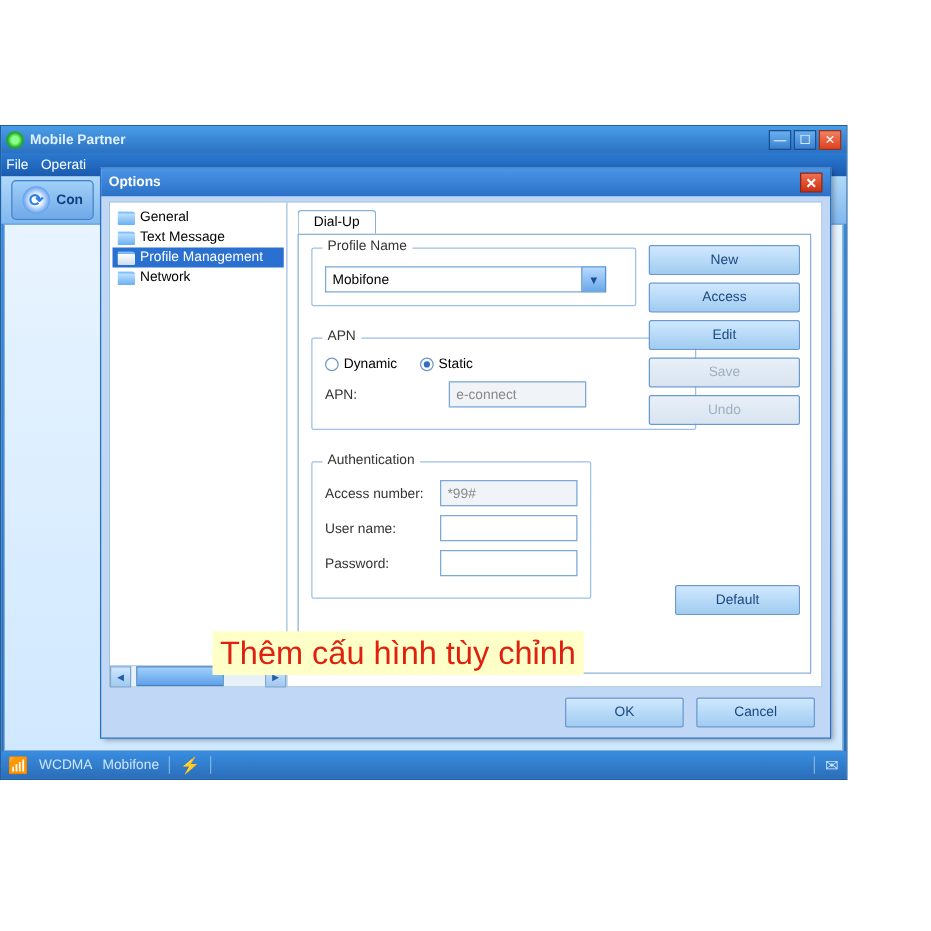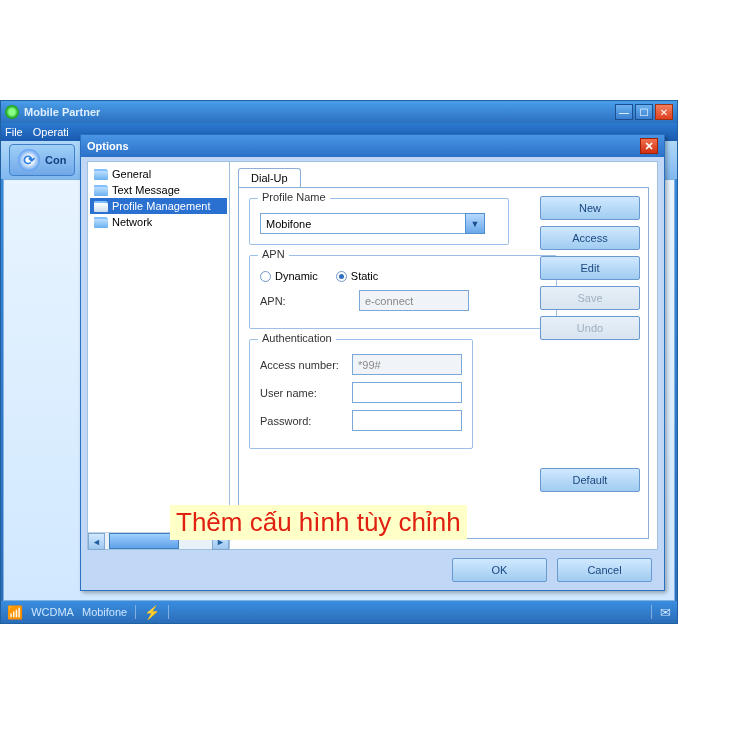--- a/index.html
+++ b/index.html
@@ -44,38 +44,38 @@
 .scroll-thumb { width: 70px; height: 100%; background: linear-gradient(to bottom, #a0d0ff, #60a0e8); border: 1px solid #4080c0; margin-left: 4px; }
 .scroll-arrow { width: 17px; height: 17px; background: linear-gradient(to bottom, #d0e8ff, #a0c8f0); border: 1px solid #80a8d0; display: flex; align-items: center; justify-content: center; color: #2060a0; font-size: 9px; cursor: pointer; }
 .scroll-arrow.left { margin-left: 0; }
 .scroll-arrow.right { margin-left: auto; }
 
 .right-pane { flex: 1; position: relative; padding: 6px 8px; }
 .tab-hdr { display: flex; }
 .tab { padding: 3px 12px; border: 1px solid #8ab0d8; border-bottom: none; background: #fff; border-radius: 3px 3px 0 0; cursor: pointer; }
 .tab-body { border: 1px solid #8ab0d8; height: 352px; padding: 10px 10px; position: relative; }
 
-.group { border: 1px solid #9cc0e8; border-radius: 2px; margin-bottom: 10px; padding: 14px 10px 10px; position: relative; }
+.group { border: 1px solid #9cc0e8; border-radius: 2px; margin-bottom: 25px; padding: 14px 10px 10px; position: relative; }
 .group-title { position: absolute; top: -8px; left: 8px; background: #fff; padding: 0 4px; color: #333; }
 
 .combo { display: flex; width: 225px; }
 .combo input { flex: 1; border: 1px solid #7aa8d8; border-right: none; padding: 3px 5px; background: #fff; height: 21px; }
 .combo-btn { width: 20px; height: 21px; background: linear-gradient(to bottom, #b8daff, #6aa8e8); border: 1px solid #5090d0; display: flex; align-items: center; justify-content: center; color: #1a5090; cursor: pointer; font-size: 9px; }
 
 .radio-row { display: flex; gap: 18px; margin-bottom: 8px; }
 .radio { display: flex; align-items: center; gap: 4px; cursor: pointer; }
 .radio-dot { width: 11px; height: 11px; border: 1px solid #7098c8; border-radius: 50%; display: flex; align-items: center; justify-content: center; }
 .radio-dot.on::after { content: ''; width: 5px; height: 5px; background: #3070c0; border-radius: 50%; }
 
 .field-row { display: flex; align-items: center; margin-bottom: 7px; }
 .field-label { width: 99px; color: #333; }
 .field-input { width: 110px; border: 1px solid #7aa8d8; padding: 3px 5px; height: 21px; background: #fff; }
 .field-input.ro { background: #f0f4f8; color: #888; }
 
-.btn-col { position: absolute; top: 8px; right: 8px; width: 100px; display: flex; flex-direction: column; gap: 6px; }
+.btn-col { position: absolute; top: 8px; right: 8px; width: 121px; display: flex; flex-direction: column; gap: 6px; }
 .btn { height: 24px; background: linear-gradient(to bottom, #d0e8ff, #a0ccf0); border: 1px solid #6a98d0; border-radius: 2px; cursor: pointer; color: #1a4880; display: flex; align-items: center; justify-content: center; }
 .btn.disabled { color: #a0b0c0; background: linear-gradient(to bottom, #e8f0f8, #d8e4f0); cursor: default; }
 .btn-default { position: absolute; top: 280px; right: 8px; width: 100px; }
 
 .dlg-footer { position: absolute; bottom: 8px; right: 12px; display: flex; gap: 10px; }
 .dlg-footer .btn { width: 95px; }
 
 .annotation { position: absolute; top: 505px; left: 170px; font-size: 26px; color: #e02010; background: #ffffc8; padding: 2px 6px; font-family: Arial, sans-serif; z-index: 100; }
 </style>
 </head>

